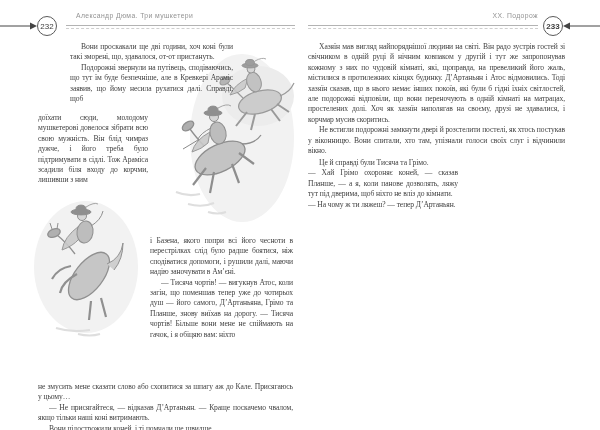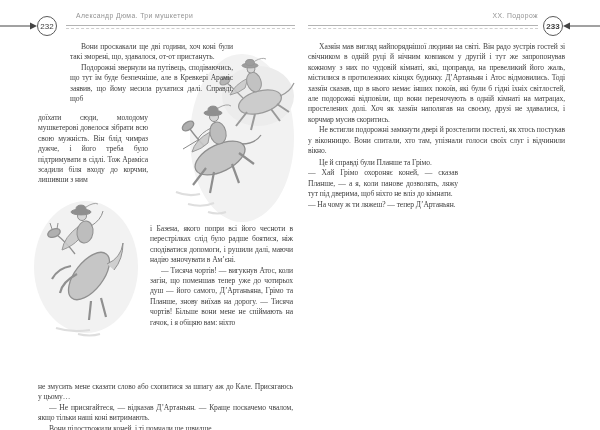--- a/index.html
+++ b/index.html
@@ -109,21 +109,21 @@
       <path d="M30,156 q16,5 34,2 M52,162 q12,3 22,0" stroke="#dedede" stroke-width="2" fill="none"></path>
     </svg>
 
     <div class="abs body-text" style="left:38px;top:42px;width:163px;margin-left:32px;">
       <p class="ind">Вони проскакали ще дві години, хоч коні були такі зморені, що, здавалося, от-от пристануть.</p>
       <p class="ind">Подорожні звернули на путівець, сподіваючись, що тут їм буде безпечніше, але в Кревкері Араміс заявив, що йому несила рухатися далі. Справді, щоб</p>
     </div>
     <div class="abs body-text" style="left:38px;top:113px;width:110px;">
       <p>доїхати сюди, молодому мушкетерові довелося зібрати всю свою мужність. Він блід чимраз дужче, і його треба було підтримувати в сідлі. Тож Араміса зсадили біля входу до корчми, лишивши з ним</p>
     </div>
-    <div class="abs body-text" style="left:150px;top:224px;width:143px;">
+    <div class="abs body-text" style="left:150px;top:236px;width:143px;">
       <p>і Базена, якого попри всі його чесноти в перестрілках слід було радше боятися, ніж сподіватися допомоги, і рушили далі, маючи надію заночувати в Ам’єні.</p>
       <p class="ind">— Тисяча чортів! — вигукнув Атос, коли загін, що поменшав тепер уже до чотирьох душ — його самого, Д’Артаньяна, Грімо та Планше, знову виїхав на дорогу. — Тисяча чортів! Більше вони мене не спіймають на гачок, і я обіцяю вам: ніхто</p>
     </div>
     <div class="abs body-text" style="left:38px;top:350px;width:255px;margin-top:32px;">
       <p>не змусить мене сказати слово або схопитися за шпагу аж до Кале. Присягаюсь у цьому…</p>
       <p class="ind">— Не присягайтеся, — відказав Д’Артаньян. — Краще поскачемо чвалом, якщо тільки наші коні витримають.</p>
       <p class="ind">Вони підострожили коней, і ті помчали ще швидше.</p>
       <p class="ind">Опівночі подорожні дісталися до Ам’єна і спішилися біля корчми «Золота лілея».</p>
     </div>
   </div>
@@ -139,18 +139,18 @@
     <svg class="abs" style="left:262px;top:20px;" width="38" height="12" viewBox="0 0 38 12">
       <line x1="8" y1="6" x2="38" y2="6" stroke="#444" stroke-width="1"></line>
       <path d="M8,2.5 L1,6 L8,9.5 Z" fill="#444"></path>
     </svg>
 
     <div class="abs body-text" style="left:8px;top:42px;width:257px;">
       <p class="ind">Хазяїн мав вигляд найпоряднішої людини на світі. Він радо зустрів гостей зі свічником в одній руці й нічним ковпаком у другій і тут же запропонував кожному з них по чудовій кімнаті, які, щоправда, на превеликий його жаль, містилися в протилежних кінцях будинку. Д’Артаньян і Атос відмовились. Тоді хазяїн сказав, що в нього немає інших покоїв, які були б гідні їхніх світлостей, але подорожні відповіли, що вони переночують в одній кімнаті на матрацах, простелених долі. Хоч як хазяїн наполягав на своєму, друзі не здавалися, і корчмар мусив скоритись.</p>
       <p class="ind">Не встигли подорожні замкнути двері й розстелити постелі, як хтось постукав у віконницю. Вони спитали, хто там, упізнали голоси своїх слуг і відчинили вікно.</p>
     </div>
     <div class="abs body-text" style="left:8px;top:158px;width:150px;">
-      <p class="ind">Це й справді були Планше та Грімо.</p>
+      <p class="ind">Це й справді були Тисяча та Грімо.</p>
       <p>— Хай Грімо охороняє коней, — сказав Планше, — а я, коли панове дозволять, ляжу тут під дверима, щоб ніхто не вліз до кімнати.</p>
       <p>— На чому ж ти ляжеш? — тепер Д’Артаньян.</p>
     </div>
   </div>
 </div>
 
 </body></html>

